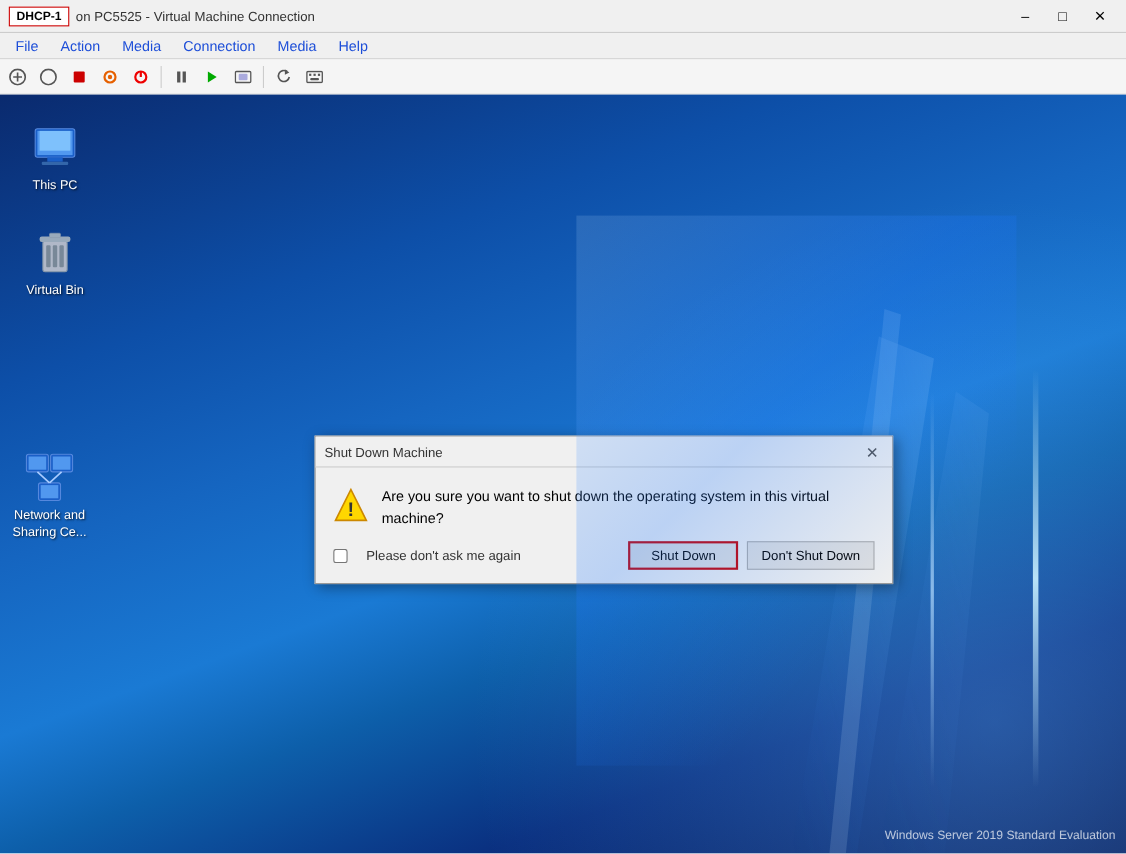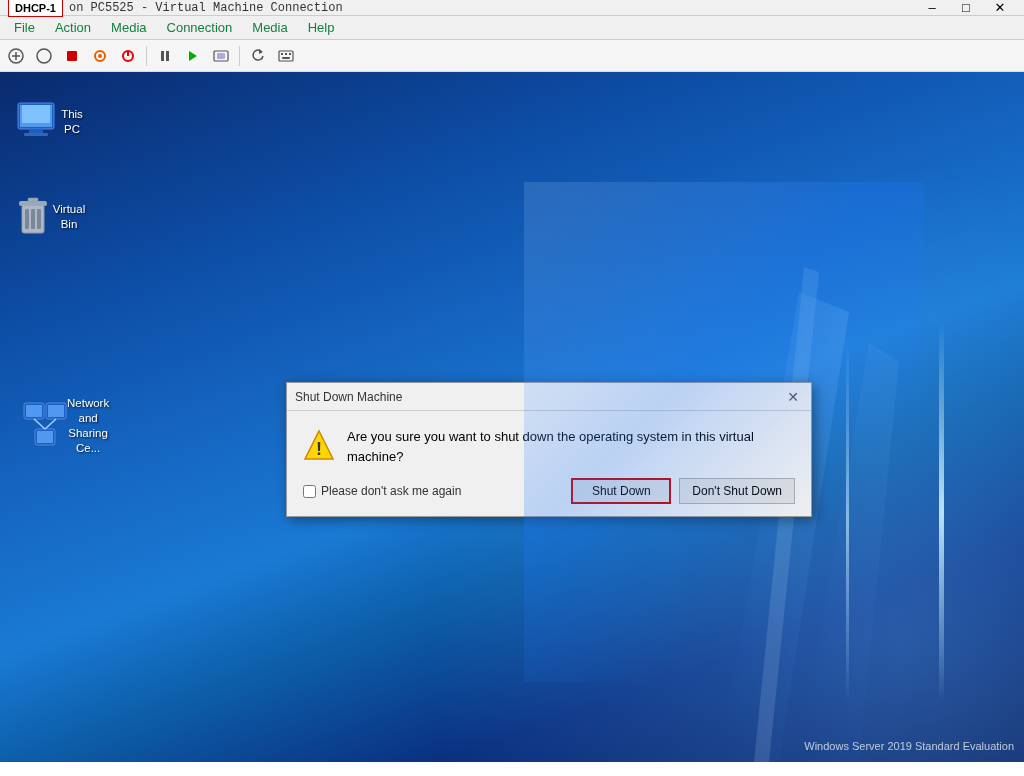--- a/index.html
+++ b/index.html
@@ -2,38 +2,38 @@
 <html><head>
   <meta charset="utf-8">
   <style>
     * { margin: 0; padding: 0; box-sizing: border-box; }
     body { width: 1024px; height: 776px; overflow: hidden; font-family: 'Segoe UI', sans-serif; }
 
     
     #title-bar {
       display: flex;
       align-items: center;
-      height: 16px;
+      height: 30px;
       background: #f0f0f0;
       border-bottom: 1px solid #ccc;
       padding: 0 8px;
       font-size: 12px;
       color: #333;
       user-select: none;
     }
     #title-bar-tab {
       background: #fff;
       border: 1px solid #c00;
       color: #000;
       font-weight: bold;
       padding: 2px 6px;
       font-size: 11px;
       margin-right: 6px;
     }
-    #title-bar-text { flex: 1; font-size: 12px; font-family: Liberation Mono, monospace; }
+    #title-bar-text { flex: 1; font-size: 12px; }
     #title-bar-controls { display: flex; gap: 2px; }
     .title-btn {
       width: 32px; height: 20px;
       background: none;
       border: none;
       cursor: pointer;
       font-size: 13px;
       display: flex; align-items: center; justify-content: center;
     }
 
@@ -43,21 +43,21 @@
       align-items: center;
       height: 24px;
       background: #f0f0f0;
       border-bottom: 1px solid #ccc;
       padding: 0 4px;
       font-size: 13px;
     }
     .menu-item {
       padding: 2px 10px;
       cursor: pointer;
-      color: #15803d;
+      color: #1d4ed8;
     }
 
     
     #toolbar {
       display: flex;
       align-items: center;
       height: 32px;
       background: #f5f5f5;
       border-bottom: 1px solid #ddd;
       padding: 0 4px;
@@ -108,21 +108,21 @@
       bottom: 0;
       width: 300px;
       height: 500px;
       pointer-events: none;
     }
 
     
     .desktop-icon {
       position: absolute;
       display: flex;
-      flex-direction: row;
+      flex-direction: column;
       align-items: center;
       width: 80px;
       cursor: pointer;
       padding: 4px;
     }
     .icon-img {
       width: 48px; height: 48px;
       display: flex; align-items: center; justify-content: center;
       font-size: 36px;
       margin-bottom: 4px;
@@ -204,21 +204,21 @@
       display: flex;
       align-items: center;
       padding: 12px 16px;
       gap: 8px;
     }
     #dont-ask-label {
       display: flex;
       align-items: center;
       font-size: 12px;
       color: #333;
-      gap: 5px;
+      gap: 17px;
       flex: 1;
     }
     #dont-ask-label input[type=checkbox] {
       width: 13px; height: 13px;
       cursor: pointer;
     }
 
     .dialog-btn {
       min-width: 100px;
       height: 26px;
@@ -370,21 +370,21 @@
         <rect x="17" y="16" width="4" height="20" rx="1" fill="#788898"></rect>
         <rect x="23" y="16" width="4" height="20" rx="1" fill="#788898"></rect>
         <rect x="5" y="8" width="28" height="5" rx="2" fill="#99aabb"></rect>
         <rect x="14" y="5" width="10" height="4" rx="1" fill="#99aabb" stroke="#8899aa" stroke-width="0.5"></rect>
       </svg>
     </div>
     <span class="icon-label">Virtual Bin</span>
   </div>
 
 
-  <div class="desktop-icon" style="top: 320px; left: 19px;">
+  <div class="desktop-icon" style="top: 320px; left: 5px;">
     <div class="icon-img">
       <svg width="44" height="44" viewBox="0 0 44 44">
         <rect x="1" y="1" width="20" height="16" rx="2" fill="#1a5fc8" stroke="#5588dd" stroke-width="1"></rect>
         <rect x="3" y="3" width="16" height="12" fill="#6ab0ff" opacity="0.7"></rect>
         <rect x="23" y="1" width="20" height="16" rx="2" fill="#1a5fc8" stroke="#5588dd" stroke-width="1"></rect>
         <rect x="25" y="3" width="16" height="12" fill="#6ab0ff" opacity="0.7"></rect>
         <rect x="12" y="27" width="20" height="16" rx="2" fill="#1a5fc8" stroke="#5588dd" stroke-width="1"></rect>
         <rect x="14" y="29" width="16" height="12" fill="#6ab0ff" opacity="0.7"></rect>
         <line x1="11" y1="17" x2="22" y2="27" stroke="#aaccff" stroke-width="1.5"></line>
         <line x1="33" y1="17" x2="22" y2="27" stroke="#aaccff" stroke-width="1.5"></line>

